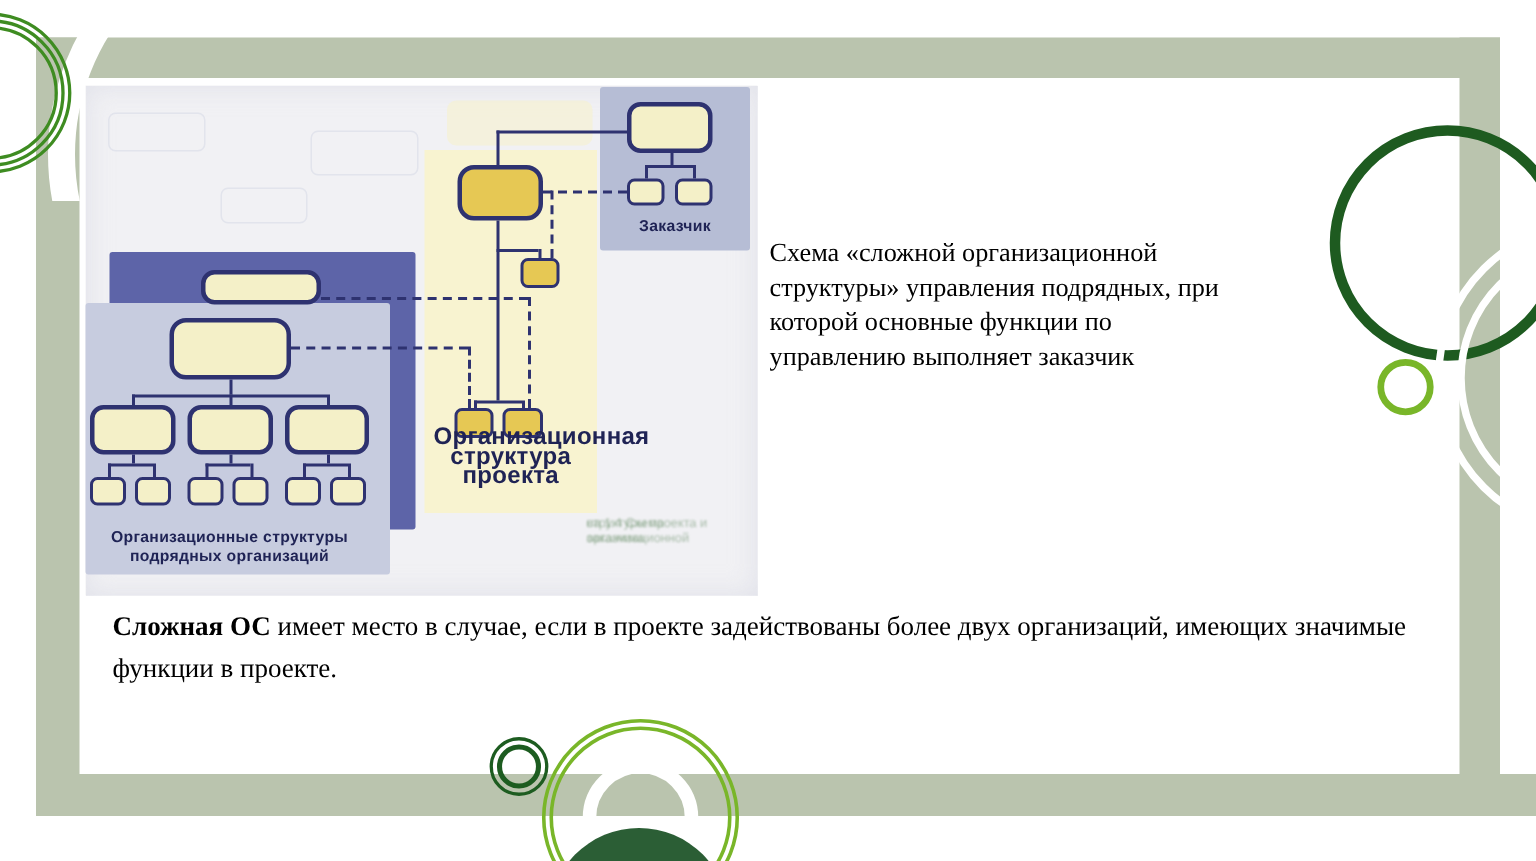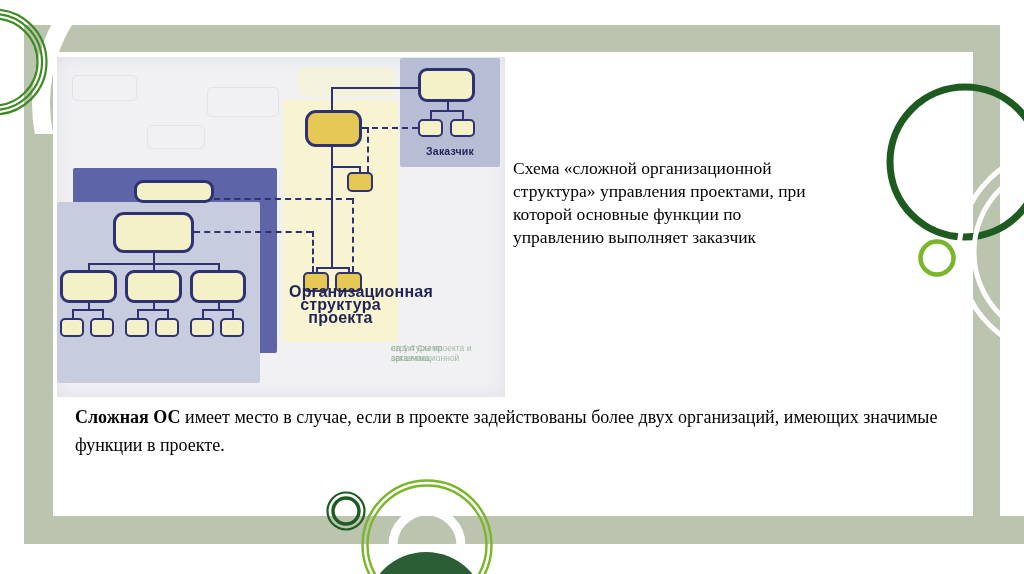--- a/index.html
+++ b/index.html
@@ -140,25 +140,26 @@
     <div class="cbox" style="left:133px;top:213px;width:56px;height:33px;"></div>
     <div class="cbox thin" style="left:3px;top:261px;width:24px;height:19px;"></div>
     <div class="cbox thin" style="left:33px;top:261px;width:24px;height:19px;"></div>
     <div class="cbox thin" style="left:68px;top:261px;width:24px;height:19px;"></div>
     <div class="cbox thin" style="left:98px;top:261px;width:24px;height:19px;"></div>
     <div class="cbox thin" style="left:133px;top:261px;width:24px;height:19px;"></div>
     <div class="cbox thin" style="left:163px;top:261px;width:24px;height:19px;"></div>
 
     <div class="figcap" style="left:343px;top:88px;width:100px;font-size:10.5px;">Заказчик</div>
     <div class="figcap" style="left:232px;top:228px;width:103px;font-size:16px;line-height:13px;">Организационная структура проекта</div>
+    <div class="figcap" style="left:5px;top:295px;width:182px;font-size:10.5px;line-height:13px;">Организационные структуры подрядных организаций</div>
   </div>
 
   <div id="right-caption" class="serif">
     <div>Схема «сложной организационной</div>
-    <div>структура» управления проектами, при</div>
+    <div>структуры» управления подрядных, при</div>
     <div>которой основные функции по</div>
     <div>управлению выполняет заказчик</div>
   </div>
 
   <div id="bottom-note" class="serif">
     <b>Сложная ОС</b><span> имеет место в случае, если в проекте задействованы более двух организаций, имеющих значимые функции в проекте.</span>
   </div>
 
 </div>
 

